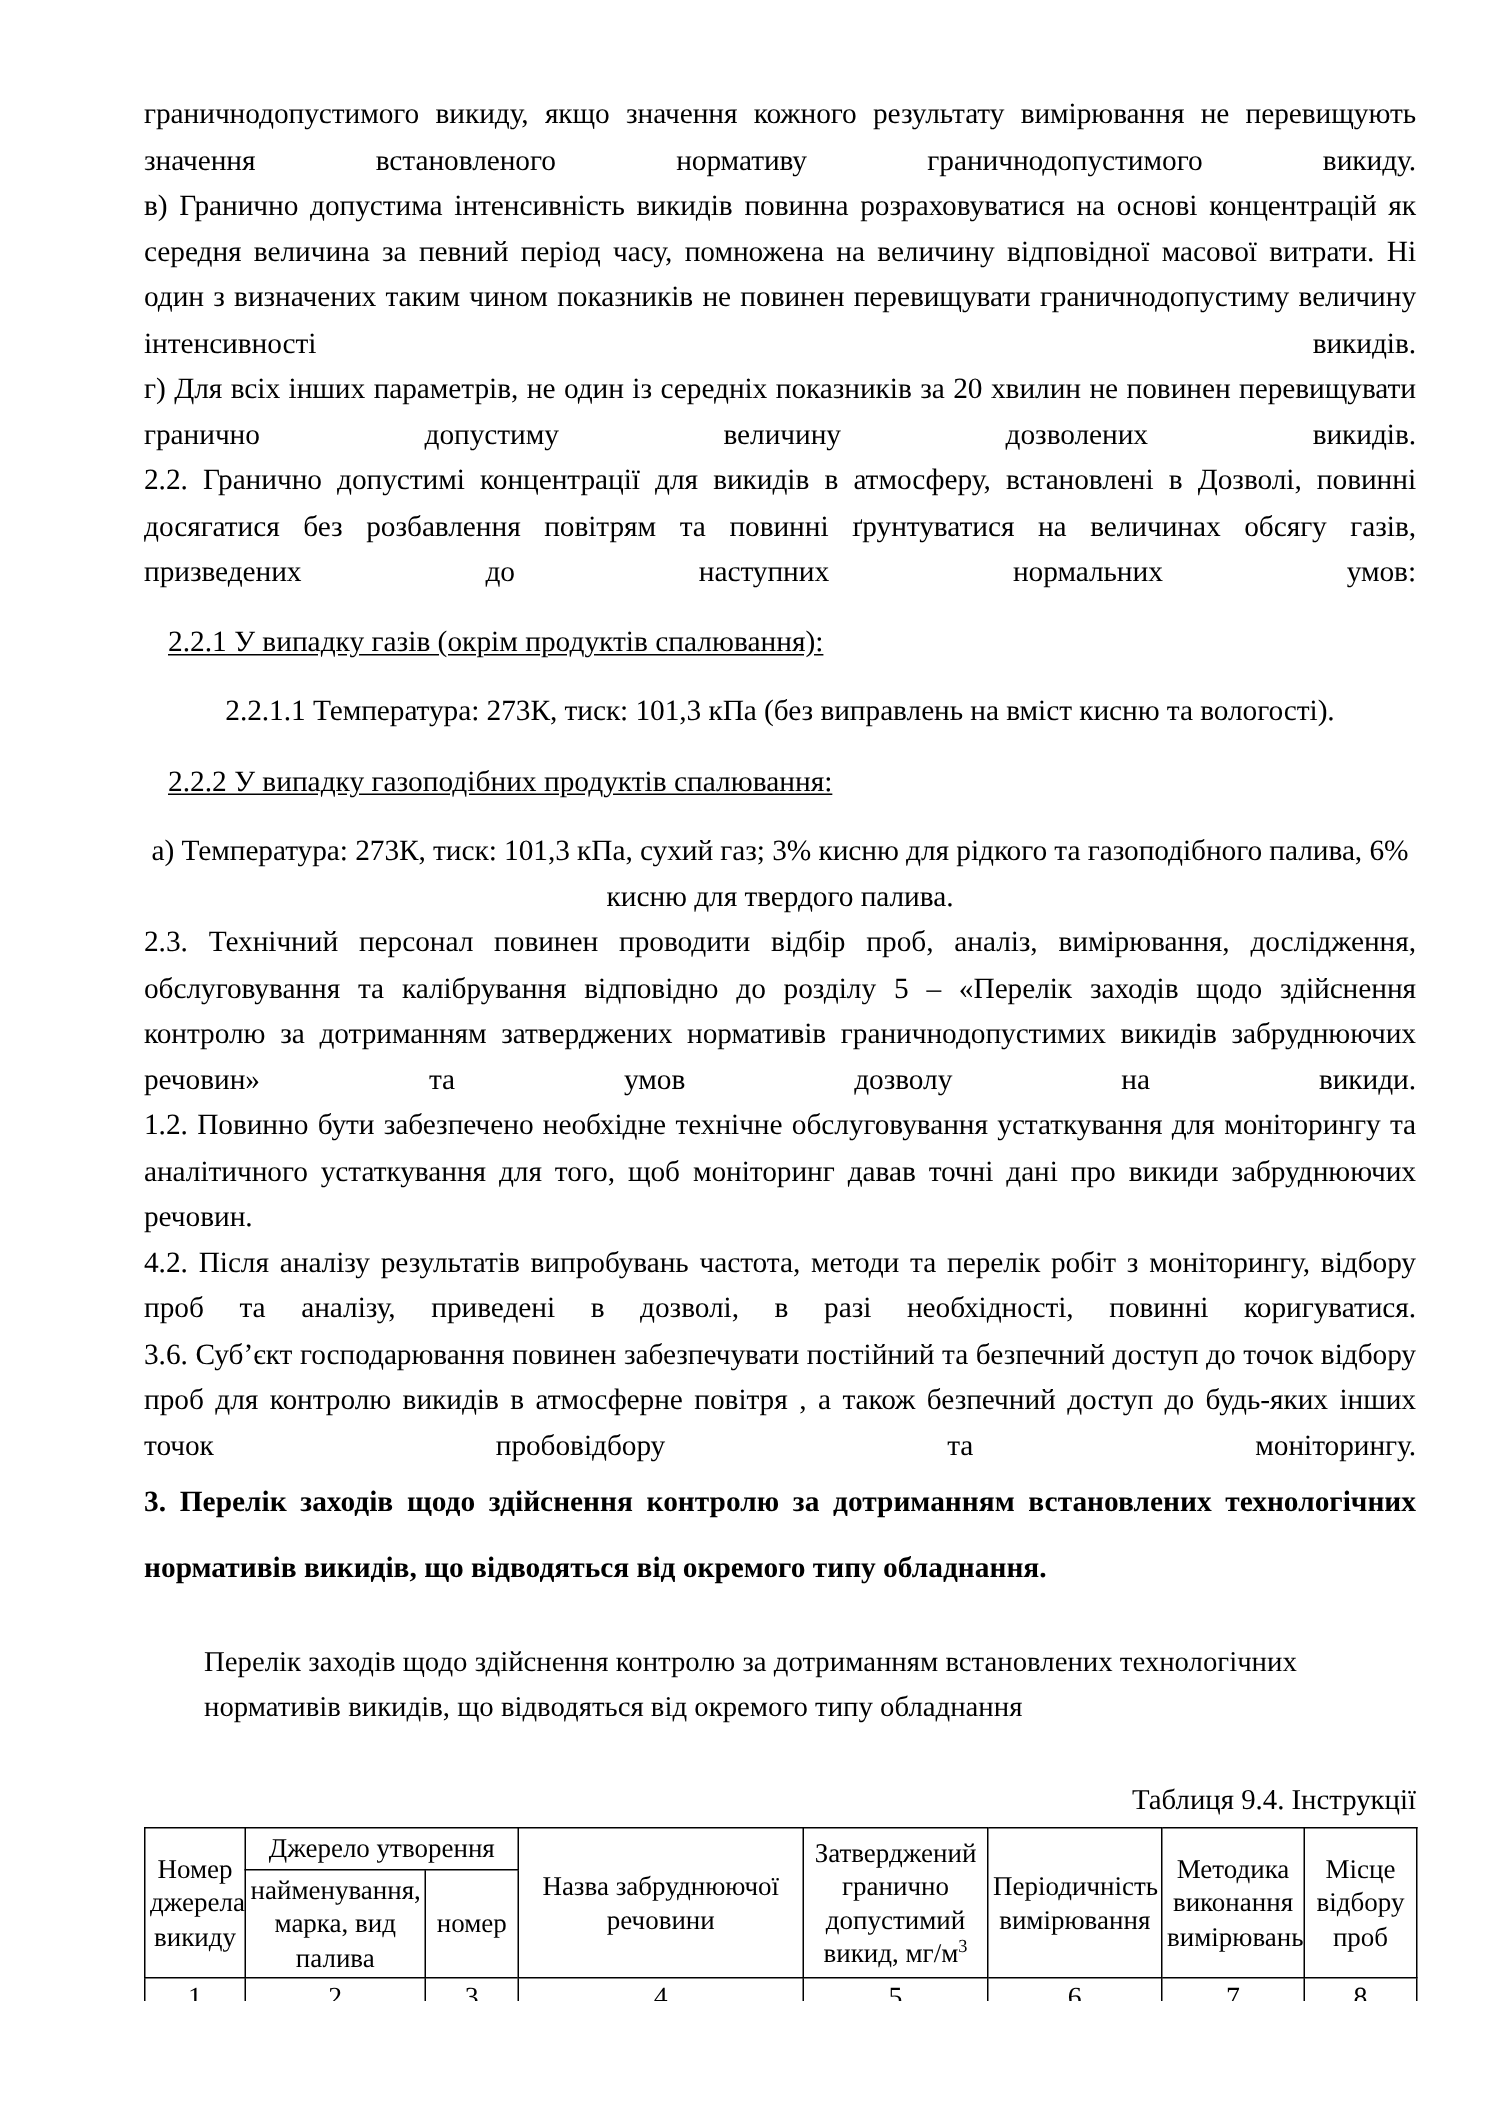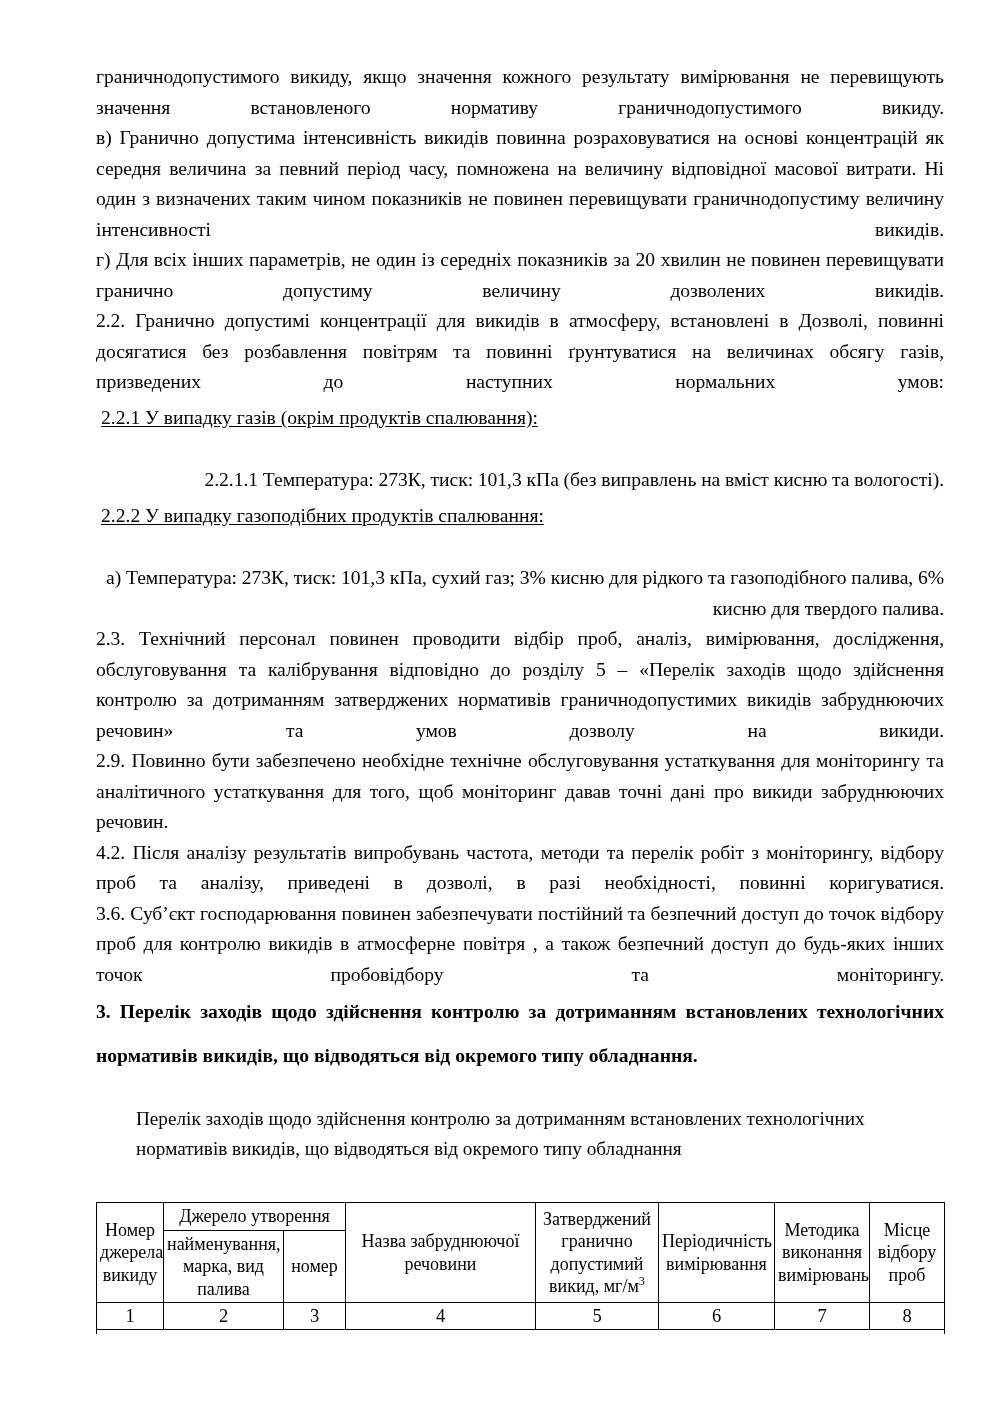--- a/index.html
+++ b/index.html
@@ -33,25 +33,24 @@
     line-height: 30.5px;
     text-align: justify;
     text-justify: inter-word;
     hyphens: none;
     letter-spacing: -0.05px;
   }
   p.body-text.last-line-full {
     text-align-last: justify;
   }
   p.body-text.left {
-    text-align: right;
-    margin-top: 32px;
+    text-align: center;
   }
   .underline-head {
-    margin: 5px;
+    margin: 16px;
     font-size: 19.6px;
     line-height: 30.5px;
     text-align: left;
   }
   .underline-head span.u {
     text-decoration: underline;
     text-underline-offset: 2px;
   }
   .section-head {
     margin: 0;
@@ -140,34 +139,35 @@
 
     <p class="body-text left">2.2.1.1 Температура: 273К, тиск: 101,3 кПа (без виправлень на вміст кисню та вологості).</p>
 
     <p class="underline-head"><span class="u">2.2.2 У випадку газоподібних продуктів спалювання:</span></p>
 
     <p class="body-text left">а) Температура: 273К, тиск: 101,3 кПа, сухий газ; 3% кисню для рідкого та газоподібного палива, 6% кисню для твердого палива.</p>
 
 
     <p class="body-text last-line-full">2.3. Технічний персонал повинен проводити відбір проб, аналіз, вимірювання, дослідження, обслуговування та калібрування відповідно до розділу 5 – «Перелік заходів щодо здійснення контролю за дотриманням затверджених нормативів граничнодопустимих викидів забруднюючих речовин» та умов дозволу на викиди.</p>
 
-    <p class="body-text last-line-full">2.9. Повинно бути забезпечено необхідне технічне обслуговування устаткування для моніторингу та аналітичного устаткування для того, щоб моніторинг давав точні дані про викиди забруднюючих речовин.</p>
+    <p class="body-text last-line-full">1.2. Повинно бути забезпечено необхідне технічне обслуговування устаткування для моніторингу та аналітичного устаткування для того, щоб моніторинг давав точні дані про викиди забруднюючих речовин.</p>
 
     <p class="body-text last-line-full">4.2. Після аналізу результатів випробувань частота, методи та перелік робіт з моніторингу, відбору проб та аналізу, приведені в дозволі, в разі необхідності, повинні коригуватися.</p>
 
     <p class="body-text last-line-full">3.6. Суб’єкт господарювання повинен забезпечувати постійний та безпечний доступ до точок відбору проб для контролю викидів в атмосферне повітря , а також безпечний доступ до будь-яких інших точок пробовідбору та моніторингу.</p>
 
     <p class="section-head">3. Перелік заходів щодо здійснення контролю за дотриманням встановлених технологічних нормативів викидів, що відводяться від окремого типу обладнання.</p>
 
     <div class="spacer-md"></div>
 
     <p class="centered-title">Перелік заходів щодо здійснення контролю за дотриманням встановлених технологічних нормативів викидів, що відводяться від окремого типу обладнання</p>
 
     <div class="spacer-lg"></div>
 
+    <p class="table-caption">Таблиця 9.4. Інструкції</p>
 
     <table class="data-table">
       <colgroup>
         <col style="width:67px">
         <col style="width:120px">
         <col style="width:62px">
         <col style="width:190px">
         <col style="width:123px">
         <col style="width:116px">
         <col style="width:95px">

